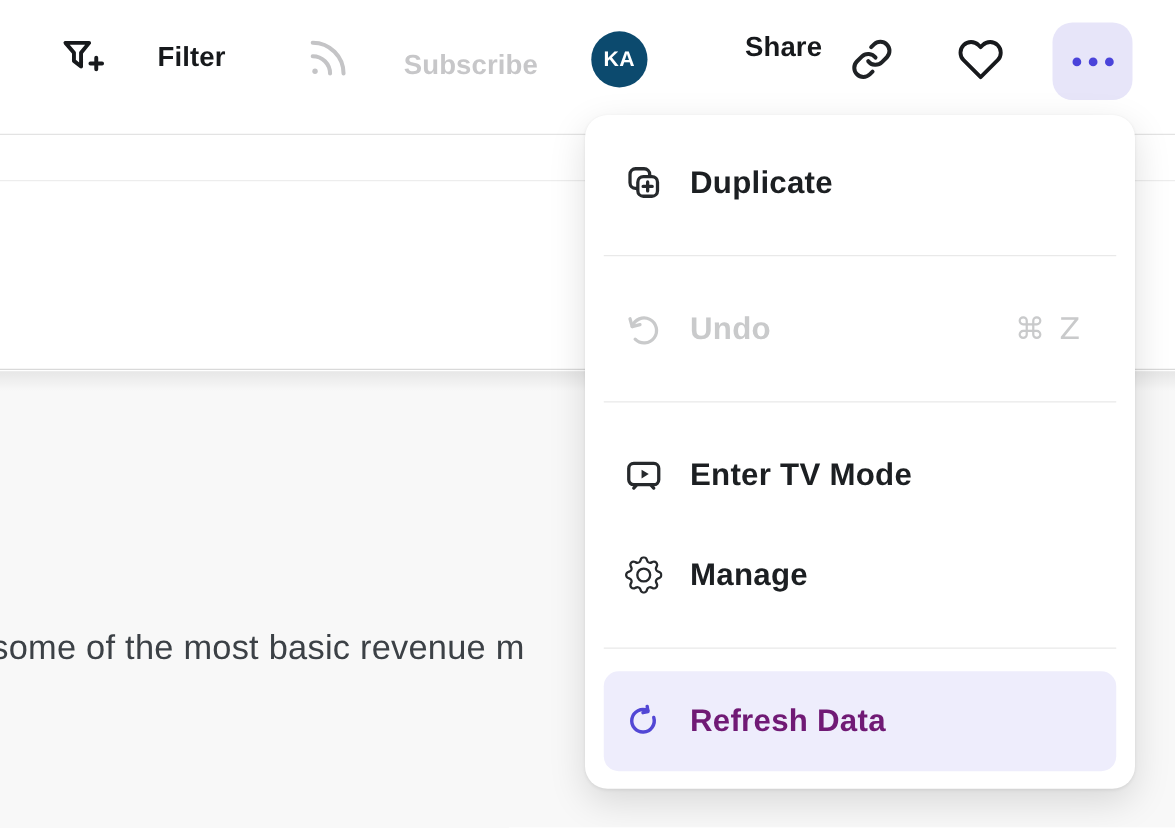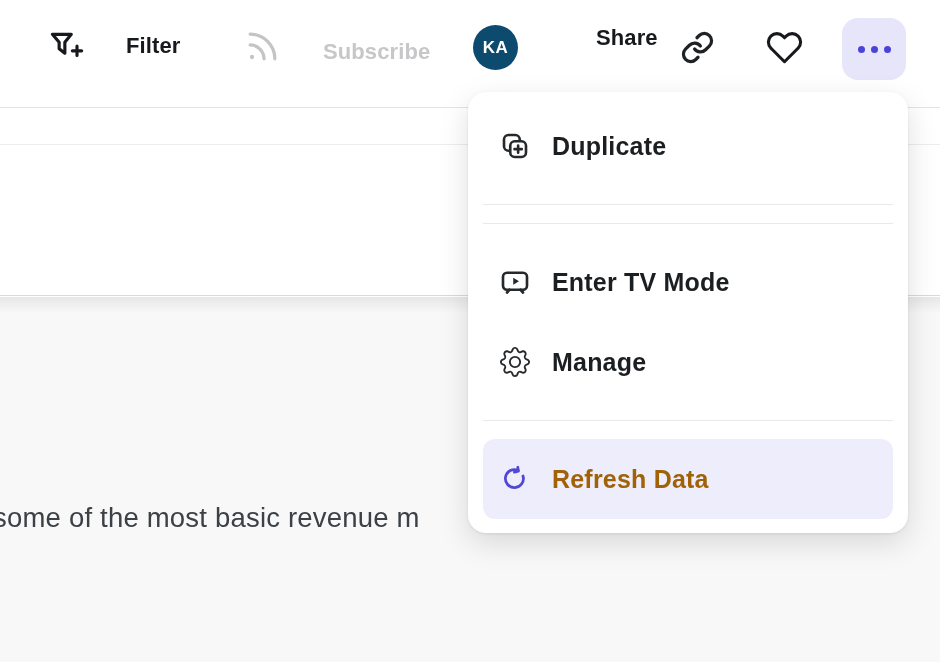--- a/index.html
+++ b/index.html
@@ -74,21 +74,21 @@
   .menu-item.disabled { cursor: default; }
   .menu-item.disabled .icon { color: #c9cacb; }
   .menu-item.disabled .mi-label { color: #c9cacb; }
   .mi-shortcut {
     margin-left: auto; margin-right: 27px; font-size: 24px; font-weight: 500;
     color: #c9cacb; letter-spacing: 2px; white-space: nowrap;
     font-family: "DejaVu Sans", "Liberation Sans", sans-serif;
   }
   .menu-item.highlight { background: #eeedfc; }
   .menu-item.highlight .icon { color: #5247d5; }
-  .menu-item.highlight .mi-label { color: #a16207; }
+  .menu-item.highlight .mi-label { color: #701a75; }
   .menu-divider { height: 1px; background: #e9e9e9; margin: 18px 0; }
 
   svg { display: block; }
 </style>
 </head>
 <body>
 
 <div class="screen">
 
   <div class="band-tabs"></div>
@@ -159,20 +159,30 @@
           <rect x="3.2" y="3.2" width="12.6" height="12.6" rx="3.6"></rect>
           <rect x="8.2" y="8.2" width="12.6" height="12.6" rx="3.6" fill="#ffffff"></rect>
           <path d="M14.5 11.6v5.8M11.6 14.5h5.8"></path>
         </svg>
       </span>
       <span class="mi-label">Duplicate</span>
     </div>
 
     <div class="menu-divider"></div>
 
+    <div class="menu-item disabled">
+      <span class="icon">
+        <svg width="30" height="30" viewBox="0 0 24 24" fill="none" stroke="currentColor" stroke-width="2.1" stroke-linecap="round" stroke-linejoin="round">
+          <polyline points="3.2 5.6 4.6 10.6 9.6 9.4"></polyline>
+          <path d="M4.6 10.6a8 8 0 1 1 1.9 8.1"></path>
+        </svg>
+      </span>
+      <span class="mi-label">Undo</span>
+      <span class="mi-shortcut">⌘ Z</span>
+    </div>
 
     <div class="menu-divider"></div>
 
     <div class="menu-item">
       <span class="icon">
         <svg width="30" height="30" viewBox="0 0 24 24" fill="none" stroke="currentColor" stroke-width="2.1" stroke-linecap="round" stroke-linejoin="round">
           <rect x="2.4" y="4.6" width="19.2" height="13.6" rx="3.2"></rect>
           <path d="M10.6 8.6l4.6 2.8-4.6 2.8z" fill="currentColor" stroke="none"></path>
           <path d="M7.6 18.2l-2 2.2M16.4 18.2l2 2.2"></path>
         </svg>

